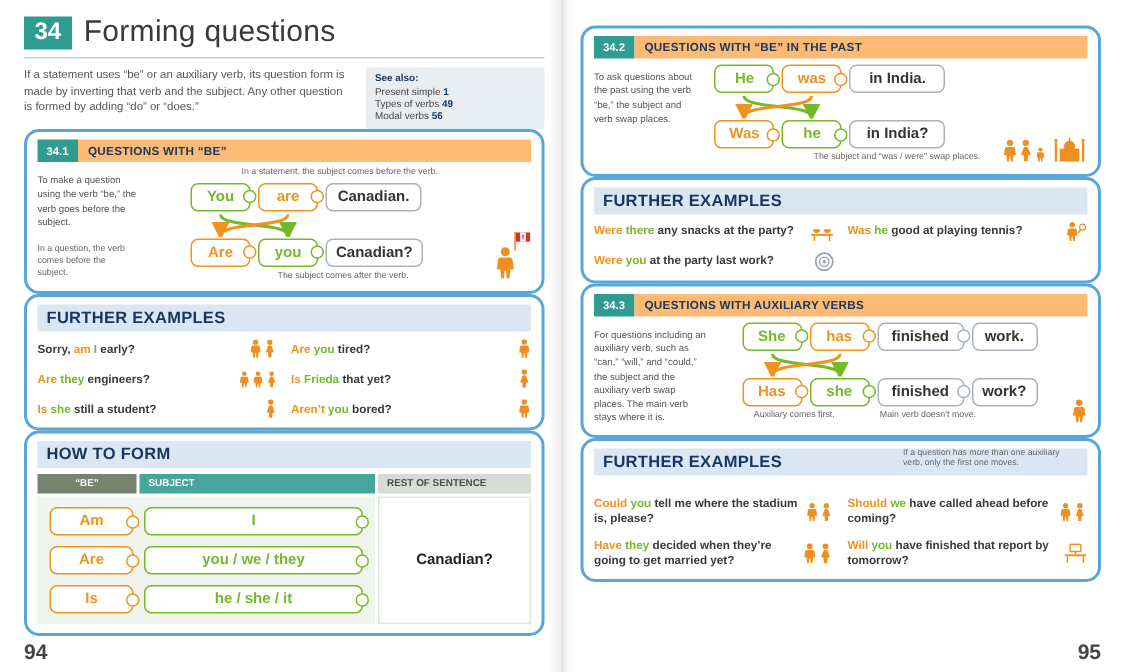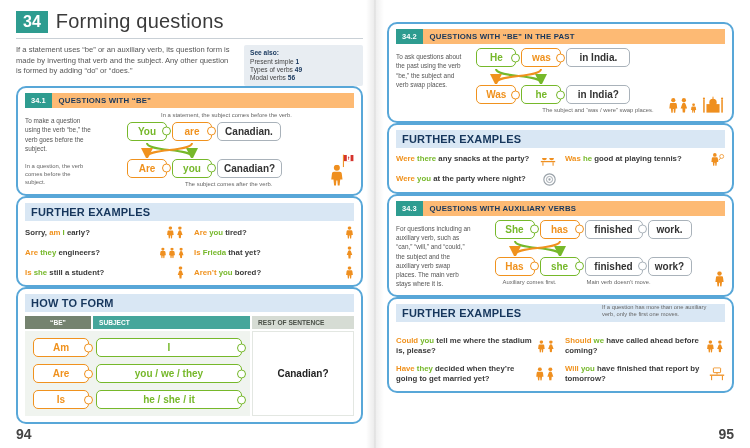--- a/index.html
+++ b/index.html
@@ -308,21 +308,21 @@
           </div>
         </div>
       </div>
     </section>
 
     <div class="pagenum">94</div>
   </div>
 
   <div class="page page-right">
 
-    <section class="panel" style="margin-top:12px">
+    <section class="panel" style="margin-top:7px">
       <div class="panel-head">
         <span class="sec-num">34.2</span>
         <span class="sec-title">QUESTIONS WITH “BE” IN THE PAST</span>
       </div>
       <div class="panel-body">
         <div class="side-col">
           <p class="side-note">To ask questions about the past using the verb “be,” the subject and verb swap places.</p>
         </div>
         <div class="swap-center">
           <div class="swap-stack">
@@ -363,21 +363,21 @@
               <use href="#sym-snacks"></use>
             </svg>
         </div>
         <div class="example">
           <span class="ex-text"><span class="seg-v">Was</span><span class="seg-s"> he</span><span class="seg-p"> good at playing tennis?</span></span>
           <svg class="icon" width="15" height="13" viewBox="0 0 19 17">
               <use href="#sym-tennis"></use>
             </svg>
         </div>
         <div class="example">
-          <span class="ex-text"><span class="seg-v">Were</span><span class="seg-s"> you</span><span class="seg-p"> at the party where night?</span></span>
+          <span class="ex-text"><span class="seg-v">Were</span><span class="seg-s"> you</span><span class="seg-p"> at the party last work?</span></span>
           <svg class="icon ic-gray" width="13" height="13" viewBox="0 0 16 16">
               <use href="#sym-speaker"></use>
             </svg>
         </div>
       </div>
     </section>
 
     <section class="panel">
       <div class="panel-head">
         <span class="sec-num">34.3</span>

